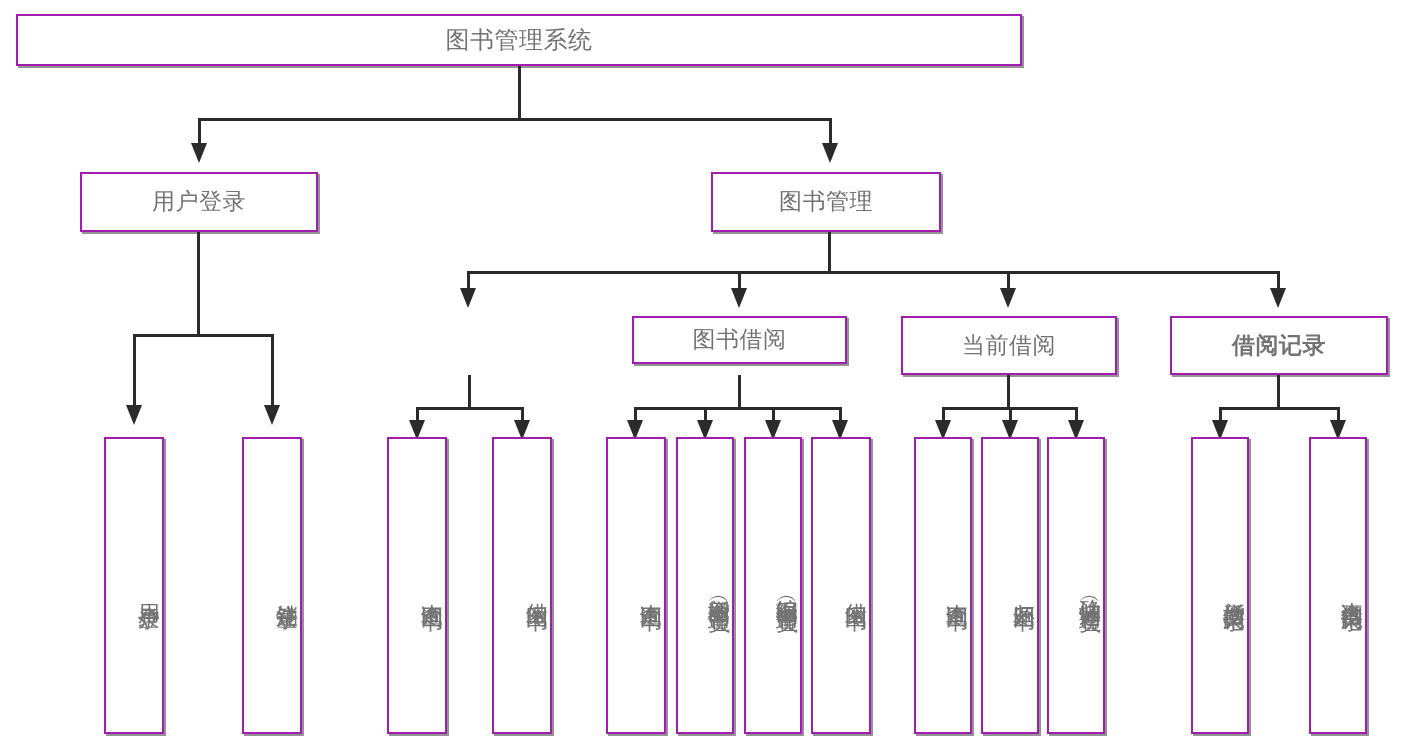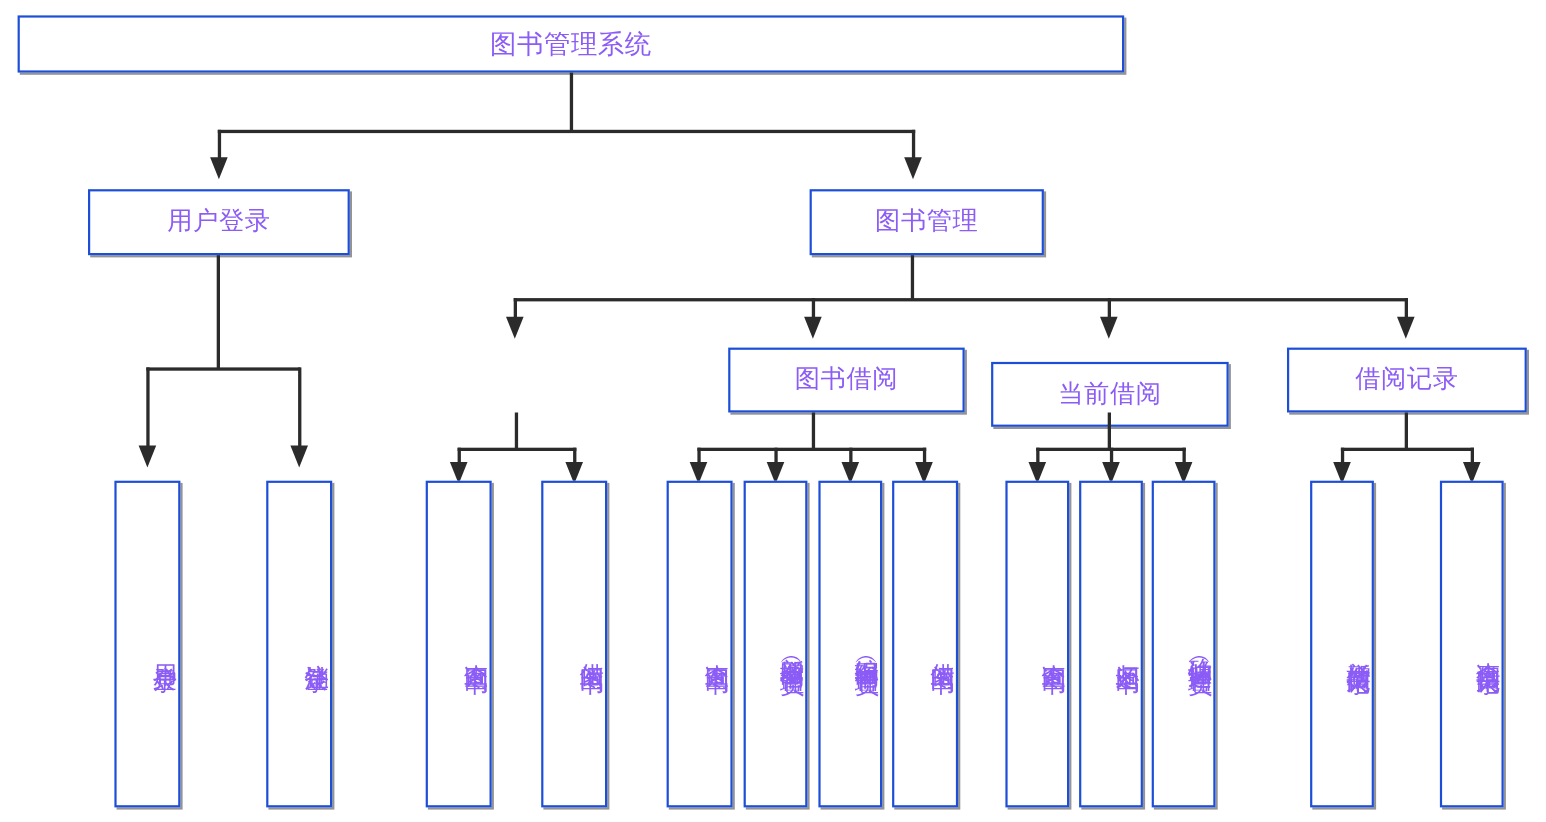--- a/index.html
+++ b/index.html
@@ -13,28 +13,28 @@
     width:1405px;
     height:747px;
     background:#ffffff;
     overflow:hidden;
   }
   
   .node{
     position:absolute;
     box-sizing:border-box;
     background:#ffffff;
-    border:2px solid #1d4ed8;
+    border:2px solid #a21caf;
     box-shadow:2px 2px 0 rgba(60,60,60,.55);
     display:flex;
     align-items:center;
     justify-content:center;
     text-align:left;
     line-height:1.18;
-    color:#8b5cf6;
+    color:#737373;
   }
   .node.horiz{ font-size:23px; letter-spacing:.5px; }
   .node.root { font-size:24px; }
   .node.vert{
     writing-mode:vertical-rl;
     text-orientation:upright;
     font-size:22px;
     letter-spacing:2px;
     align-items:flex-start;
     justify-content:center;
@@ -86,21 +86,21 @@
   <div class="hline" style="left:198px; top:118px; width:634px;"></div>
   <div class="vline" style="left:198px; top:118px; height:26px;"></div>
   <div class="vline" style="left:829px; top:118px; height:26px;"></div>
   <div class="arrow" style="left:191px; top:143px;"></div>
   <div class="arrow" style="left:822px; top:143px;"></div>
 
   <div class="node horiz" style="left:80px; top:172px; width:238px; height:60px;">
     <span>用户登录</span>
   </div>
 
-  <div class="node horiz" style="left:736px; top:172px; width:213px; height:60px;">
+  <div class="node horiz" style="left:711px; top:172px; width:230px; height:60px;">
     <span>图书管理</span>
   </div>
 
   <div class="vline" style="left:197px; top:232px; height:104px;"></div>
   <div class="hline" style="left:133px; top:334px; width:140px;"></div>
   <div class="vline" style="left:133px; top:334px; height:72px;"></div>
   <div class="vline" style="left:271px; top:334px; height:72px;"></div>
   <div class="arrow" style="left:126px; top:405px;"></div>
   <div class="arrow" style="left:264px; top:405px;"></div>
 
@@ -108,27 +108,27 @@
   <div class="hline" style="left:467px; top:271px; width:813px;"></div>
   <div class="vline" style="left:467px; top:271px; height:18px;"></div>
   <div class="vline" style="left:738px; top:271px; height:18px;"></div>
   <div class="vline" style="left:1007px; top:271px; height:18px;"></div>
   <div class="vline" style="left:1277px; top:271px; height:18px;"></div>
   <div class="arrow" style="left:460px; top:288px;"></div>
   <div class="arrow" style="left:731px; top:288px;"></div>
   <div class="arrow" style="left:1000px; top:288px;"></div>
   <div class="arrow" style="left:1270px; top:288px;"></div>
 
-  <div class="node horiz" style="left:632px; top:316px; width:215px; height:59px;margin-left:30px;">
+  <div class="node horiz" style="left:632px; top:316px; width:215px; height:48px;">
     <span>图书借阅</span>
   </div>
-  <div class="node horiz" style="left:901px; top:316px; width:216px; height:59px;margin-top:13px;">
+  <div class="node horiz" style="left:901px; top:316px; width:216px; height:59px;">
     <span>当前借阅</span>
   </div>
-  <div class="node horiz" style="left:1170px; top:316px; width:218px; height:59px;">
+  <div class="node horiz" style="left:1170px; top:316px; width:218px; height:59px;font-weight:bold;">
     <span>借阅记录</span>
   </div>
 
   <div class="vline" style="left:468px; top:375px; height:34px;"></div>
   <div class="hline" style="left:416px; top:407px; width:108px;"></div>
   <div class="vline" style="left:416px; top:407px; height:16px;"></div>
   <div class="vline" style="left:521px; top:407px; height:16px;"></div>
   <div class="arrow" style="left:409px; top:420px;"></div>
   <div class="arrow" style="left:514px; top:420px;"></div>
 

